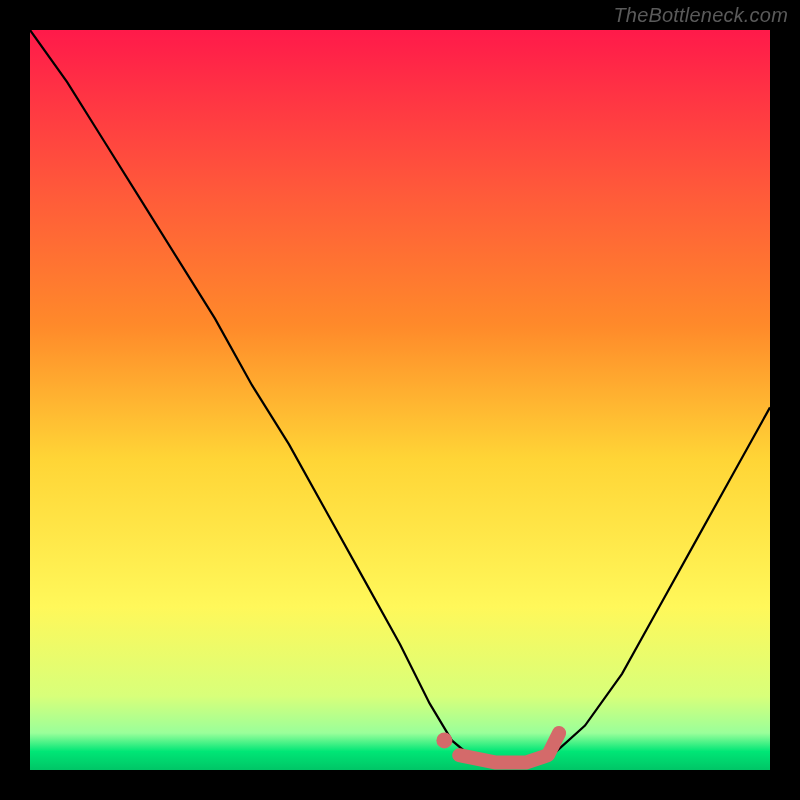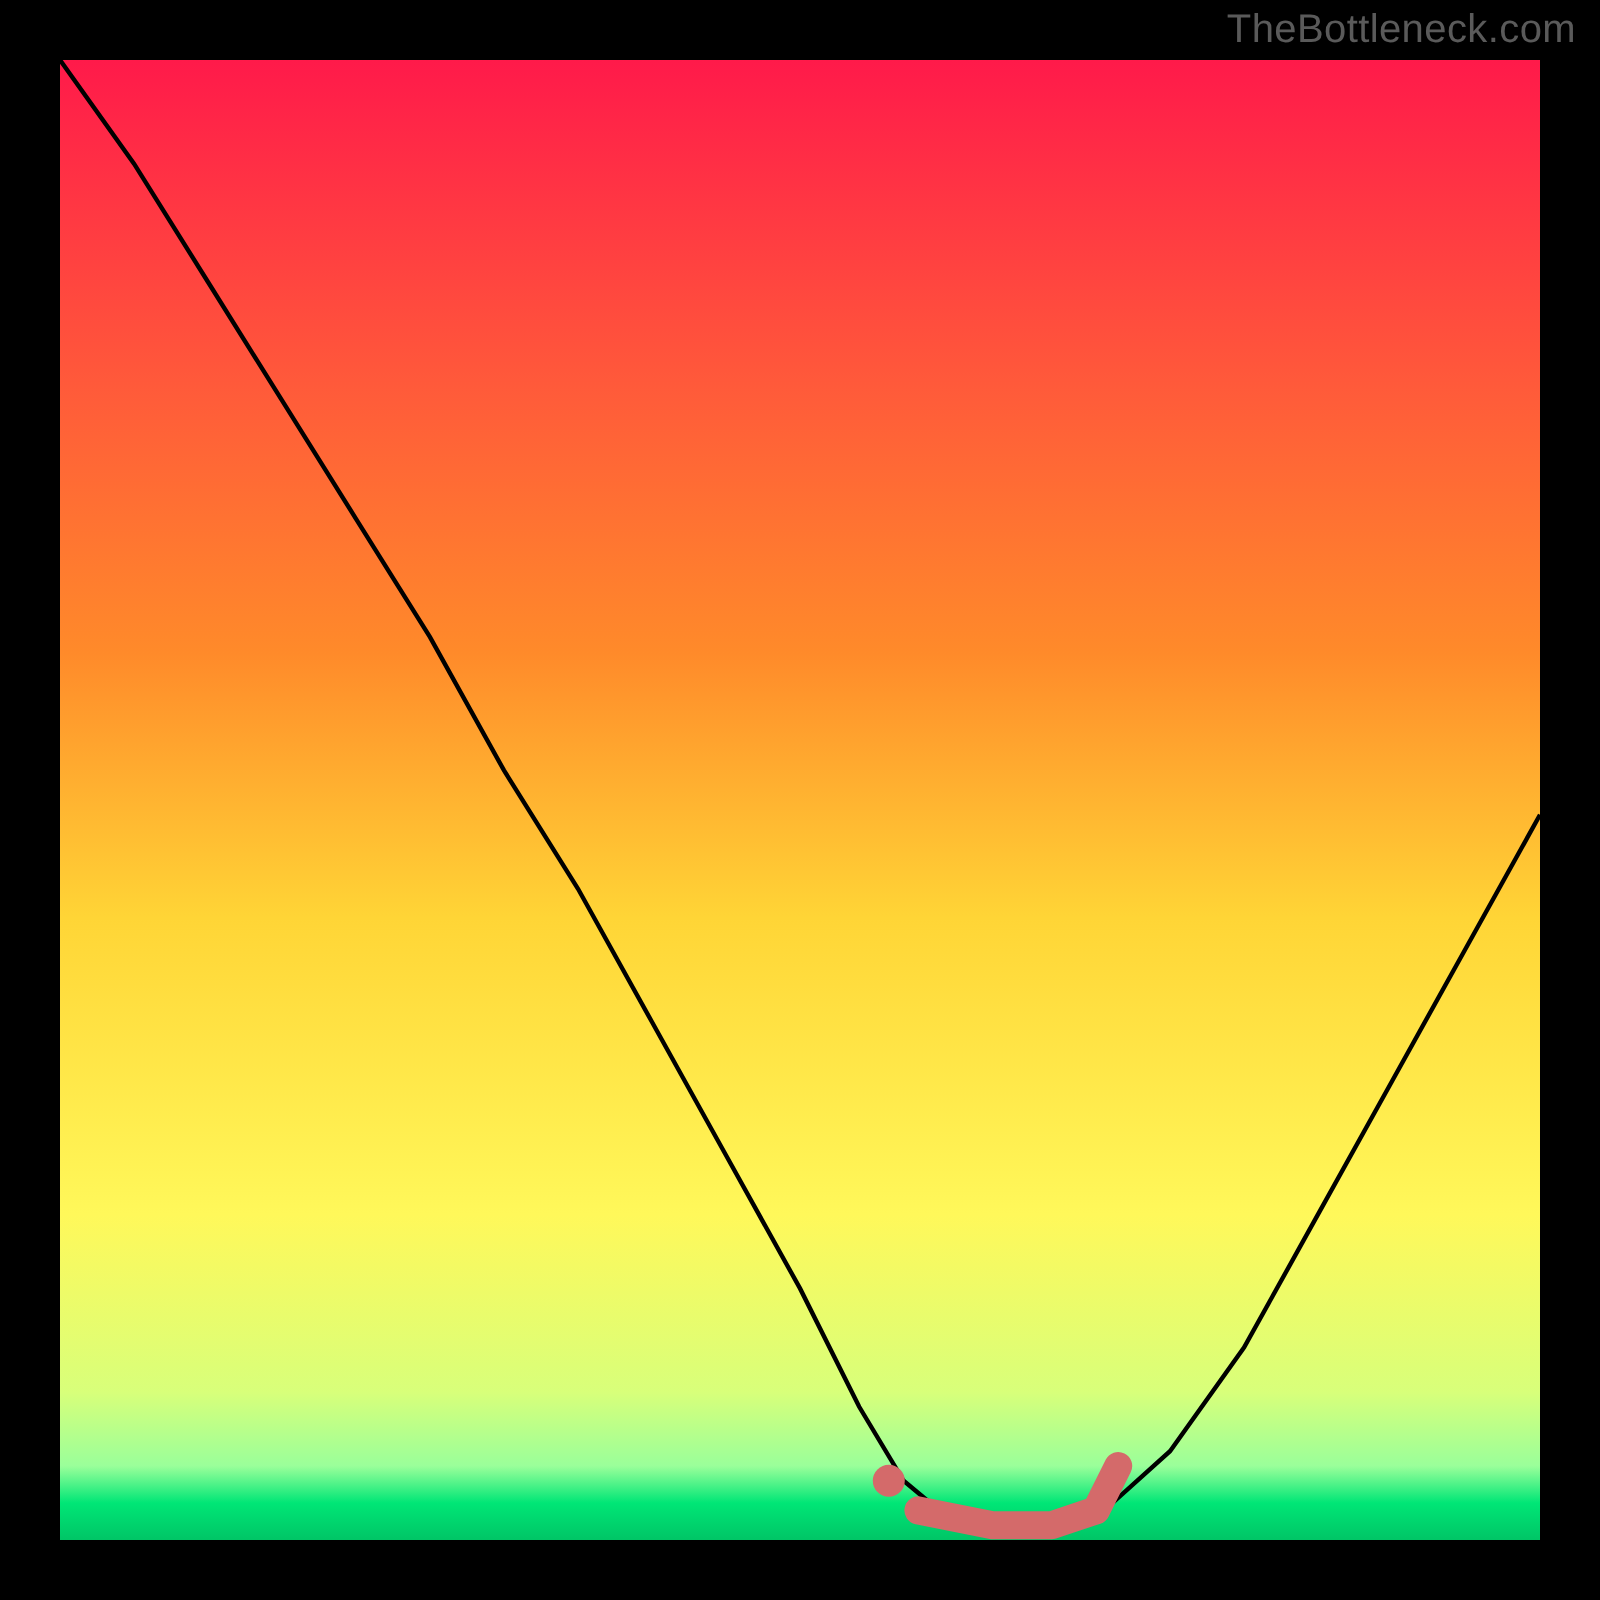--- a/index.html
+++ b/index.html
@@ -4,20 +4,21 @@
 <style>
   * { margin: 0; padding: 0; box-sizing: border-box; }
   html, body { width: 800px; height: 800px; overflow: hidden; }
   body { background: #000; font-family: Arial, sans-serif; }
 
   .frame {
     position: absolute;
     left: 0; top: 0;
     width: 800px; height: 800px;
     background: #000;
+    font-style: italic;
   }
 
   .watermark {
     position: absolute;
     top: 4px;
     right: 12px;
     color: #5a5a5a;
     font-size: 20px;
     font-weight: 500;
     letter-spacing: 0.2px;

